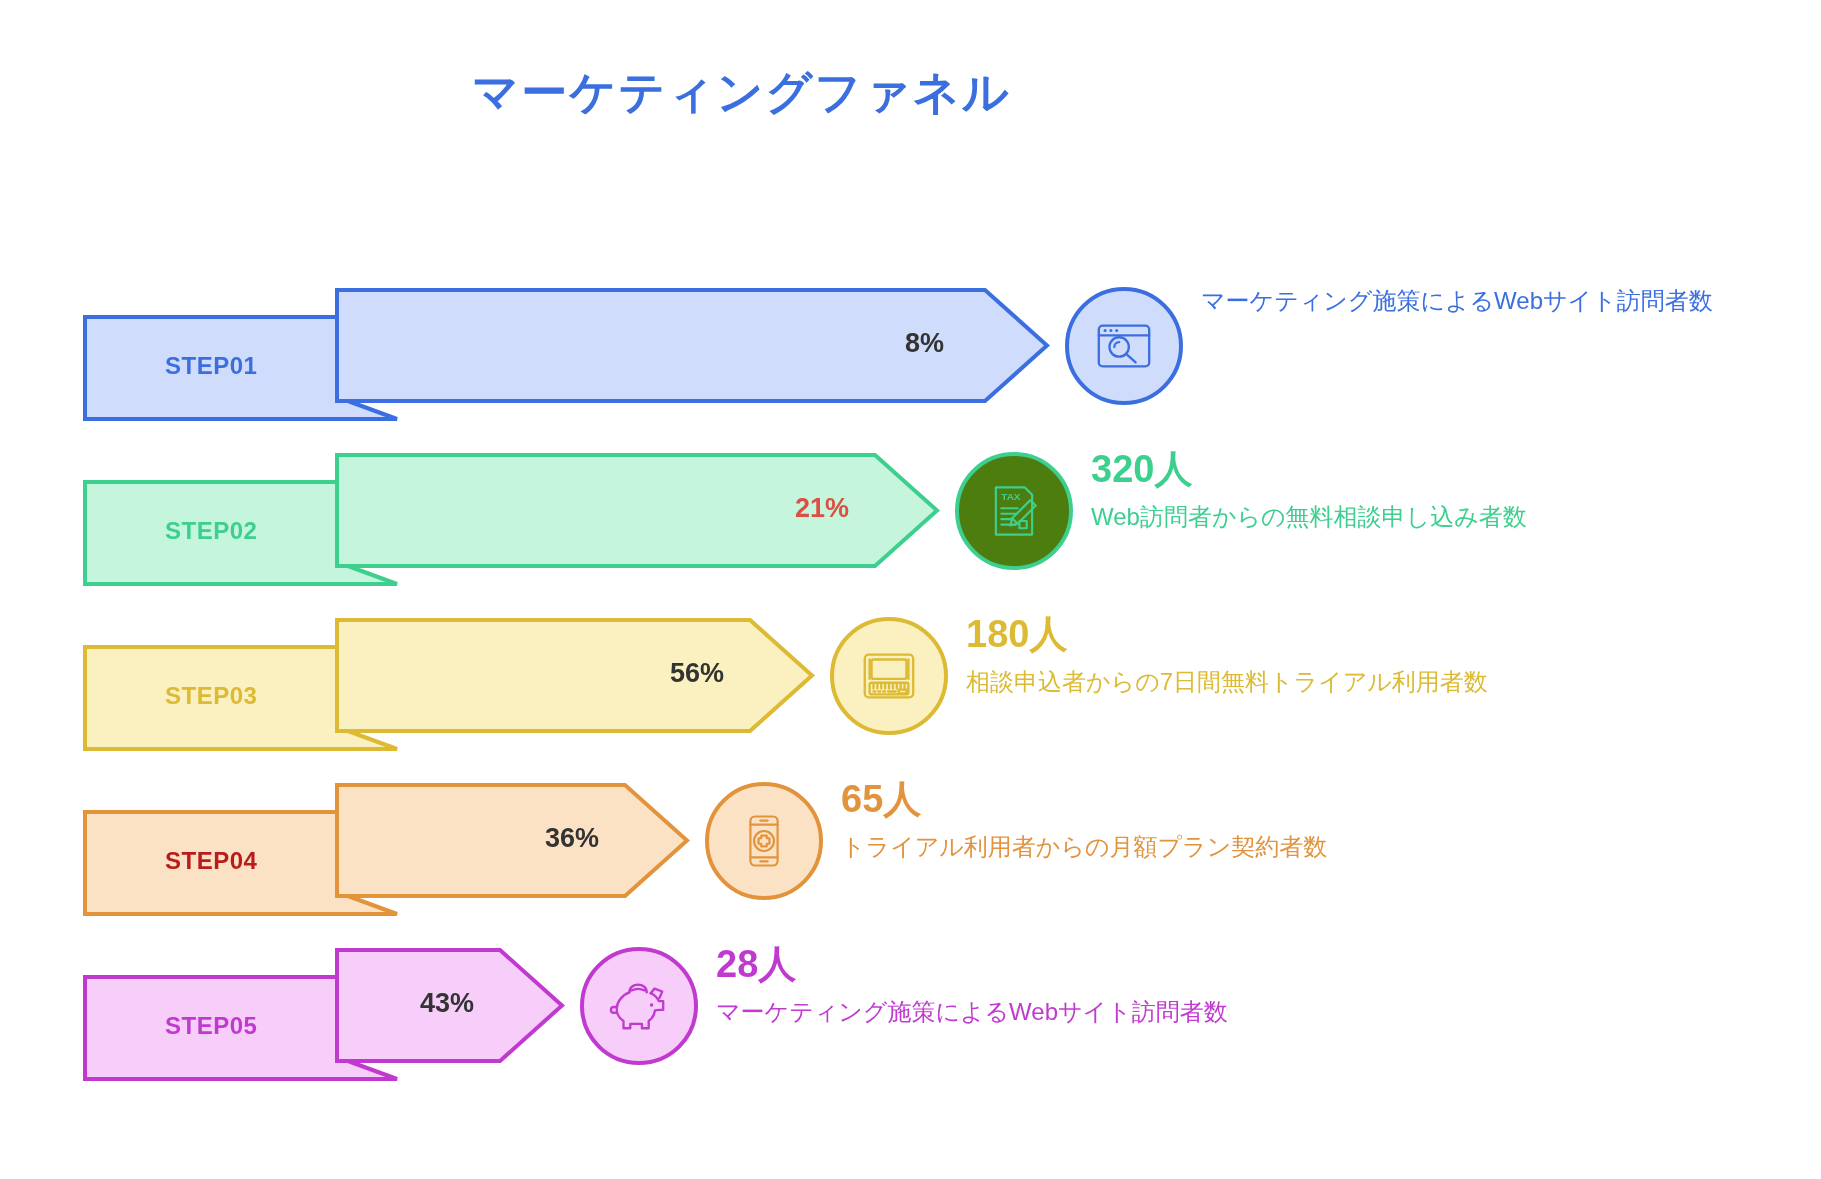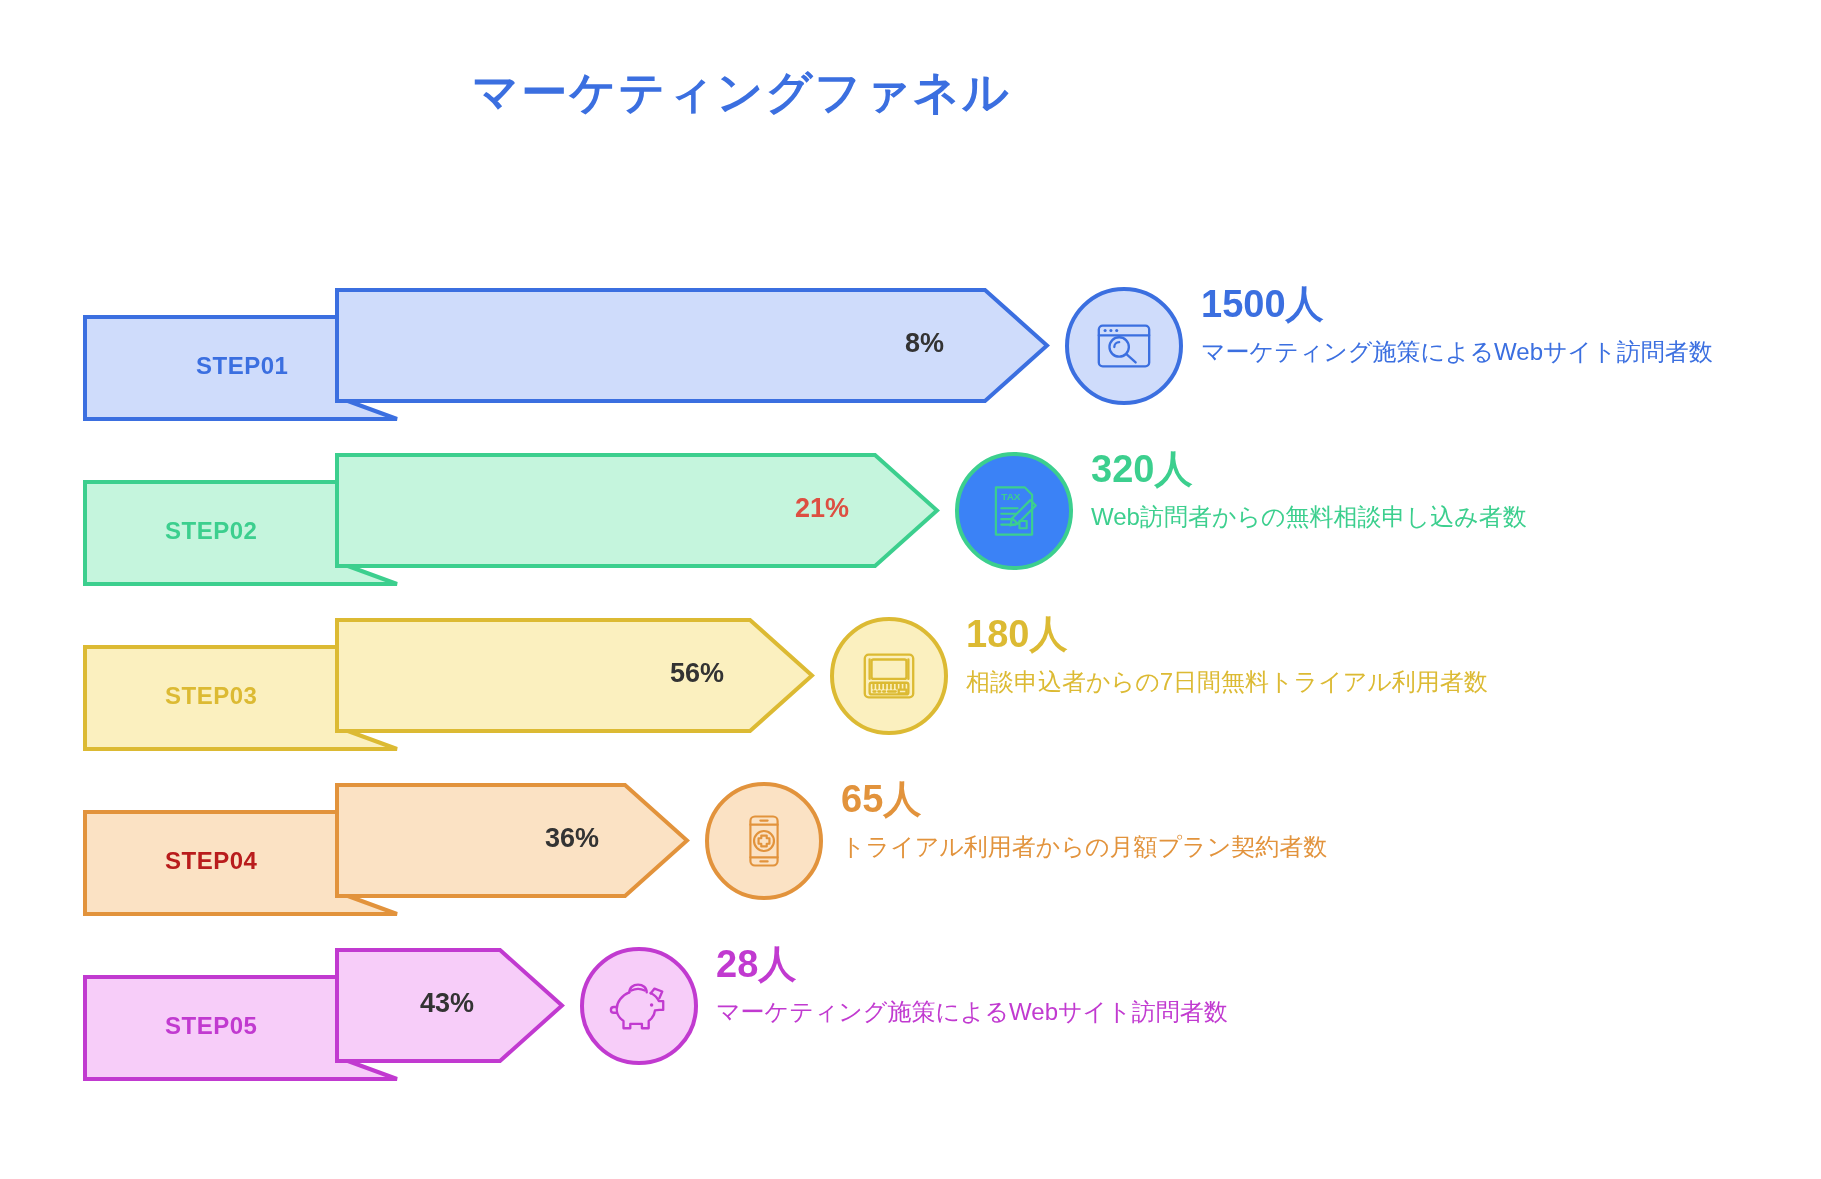--- a/index.html
+++ b/index.html
@@ -103,49 +103,48 @@
 <div id="page-title">マーケティングファネル</div>
 
 <div class="funnel" id="funnel">
     <div class="row">
       <div class="shape-wrap">
         <svg width="910" height="165" viewBox="0 0 910 165">
           <path d="M0 27 H252 V107 L312 129 H0 Z" fill="#cfdcfb" stroke="#3b6fe0" stroke-width="4" stroke-linejoin="miter"></path>
           <path d="M252 0 H900 L962 55.5 L900 111 H252 Z" fill="#cfdcfb" stroke="#3b6fe0" stroke-width="4" stroke-linejoin="miter"></path>
         </svg>
       </div>
-      <div class="step-label" style="color: rgb(59, 111, 224); left: 165px; top: 62px; margin-left: 31px;">STEP01</div>
+      <div class="step-label" style="color: rgb(59, 111, 224); left: 165px; top: 62px;">STEP01</div>
       <div class="pct" style="color: rgb(51, 51, 51); left: 905px; top: 37.5px;">8%</div>
       <div class="icon-circle" style="left: 1065px; top: -3.5px; background: rgb(207, 220, 251); border: 4px solid rgb(59, 111, 224);">
         <svg width="62" height="62" viewBox="0 0 64 64">
           <rect x="6" y="11" width="52" height="42" rx="4" fill="none" stroke="#3b6fe0" stroke-width="2.4" stroke-linecap="round" stroke-linejoin="round"></rect>
           <path d="M6 21 H58" fill="none" stroke="#3b6fe0" stroke-width="2.4" stroke-linecap="round" stroke-linejoin="round"></path>
           <circle cx="12.5" cy="16" r="1.6" fill="#3b6fe0"></circle>
           <circle cx="18.5" cy="16" r="1.6" fill="#3b6fe0"></circle>
           <circle cx="24.5" cy="16" r="1.6" fill="#3b6fe0"></circle>
           <circle cx="27" cy="33" r="10" fill="none" stroke="#3b6fe0" stroke-width="2.4" stroke-linecap="round" stroke-linejoin="round"></circle>
           <path d="M22 33a5 5 0 0 1 5-5" fill="none" stroke="#3b6fe0" stroke-width="2.4" stroke-linecap="round" stroke-linejoin="round"></path>
           <path d="M34.5 40.5 L44 49" fill="none" stroke="#3b6fe0" stroke-width="2.4" stroke-linecap="round" stroke-linejoin="round"></path>
         </svg>
       </div>
       <div class="info" style="left: 1201px; top: -6.5px; color: rgb(59, 111, 224);">
-        <div class="amount">1500人</div>
         <div class="desc">マーケティング施策によるWebサイト訪問者数</div>
       </div>
     </div>
     <div class="row">
       <div class="shape-wrap">
         <svg width="800" height="165" viewBox="0 0 800 165">
           <path d="M0 27 H252 V107 L312 129 H0 Z" fill="#c5f5dd" stroke="#3ccf8e" stroke-width="4" stroke-linejoin="miter"></path>
           <path d="M252 0 H790 L852 55.5 L790 111 H252 Z" fill="#c5f5dd" stroke="#3ccf8e" stroke-width="4" stroke-linejoin="miter"></path>
         </svg>
       </div>
       <div class="step-label" style="color: rgb(60, 207, 142); left: 165px; top: 62px;">STEP02</div>
       <div class="pct" style="color: rgb(221, 79, 66); left: 795px; top: 37.5px; text-align: right;">21%</div>
-      <div class="icon-circle" style="left: 955px; top: -3.5px; background: #3b82f6; border: 4px solid rgb(60, 207, 142);">
+      <div class="icon-circle" style="left: 955px; top: -3.5px; background: #4d7c0f; border: 4px solid rgb(60, 207, 142);">
         <svg width="58" height="58" viewBox="0 0 64 64">
           <path d="M12 6 H44 L52 14 V58 H12 Z" fill="none" stroke="#3ccf8e" stroke-width="2.4" stroke-linecap="round" stroke-linejoin="round"></path>
           <text x="18" y="20" font-family="Liberation Sans, sans-serif" font-size="11" font-weight="bold" fill="#3ccf8e">TAX</text>
           <path d="M18 29 H36 M18 35 H34 M18 41 H30 M18 47 H34" fill="none" stroke="#3ccf8e" stroke-width="2.4" stroke-linecap="round" stroke-linejoin="round"></path>
           <rect x="38" y="43" width="8" height="8" fill="none" stroke="#3ccf8e" stroke-width="2.4" stroke-linecap="round" stroke-linejoin="round"></rect>
           <path d="M50 20 L56 26 L36 46 L28 48 L30 40 Z" fill="none" stroke="#3ccf8e" stroke-width="2.4" stroke-linecap="round" stroke-linejoin="round"></path>
           <path d="M30 40 L36 46" fill="none" stroke="#3ccf8e" stroke-width="2.4" stroke-linecap="round" stroke-linejoin="round"></path>
         </svg>
       </div>
       <div class="info" style="left: 1091px; top: -6.5px; color: rgb(60, 207, 142);">

